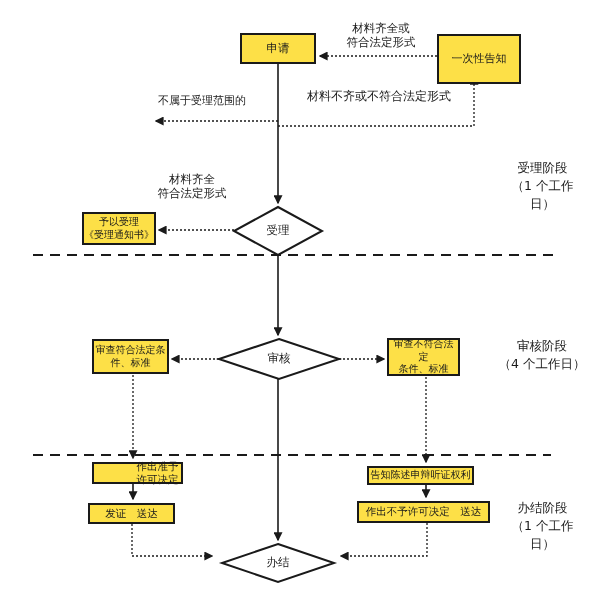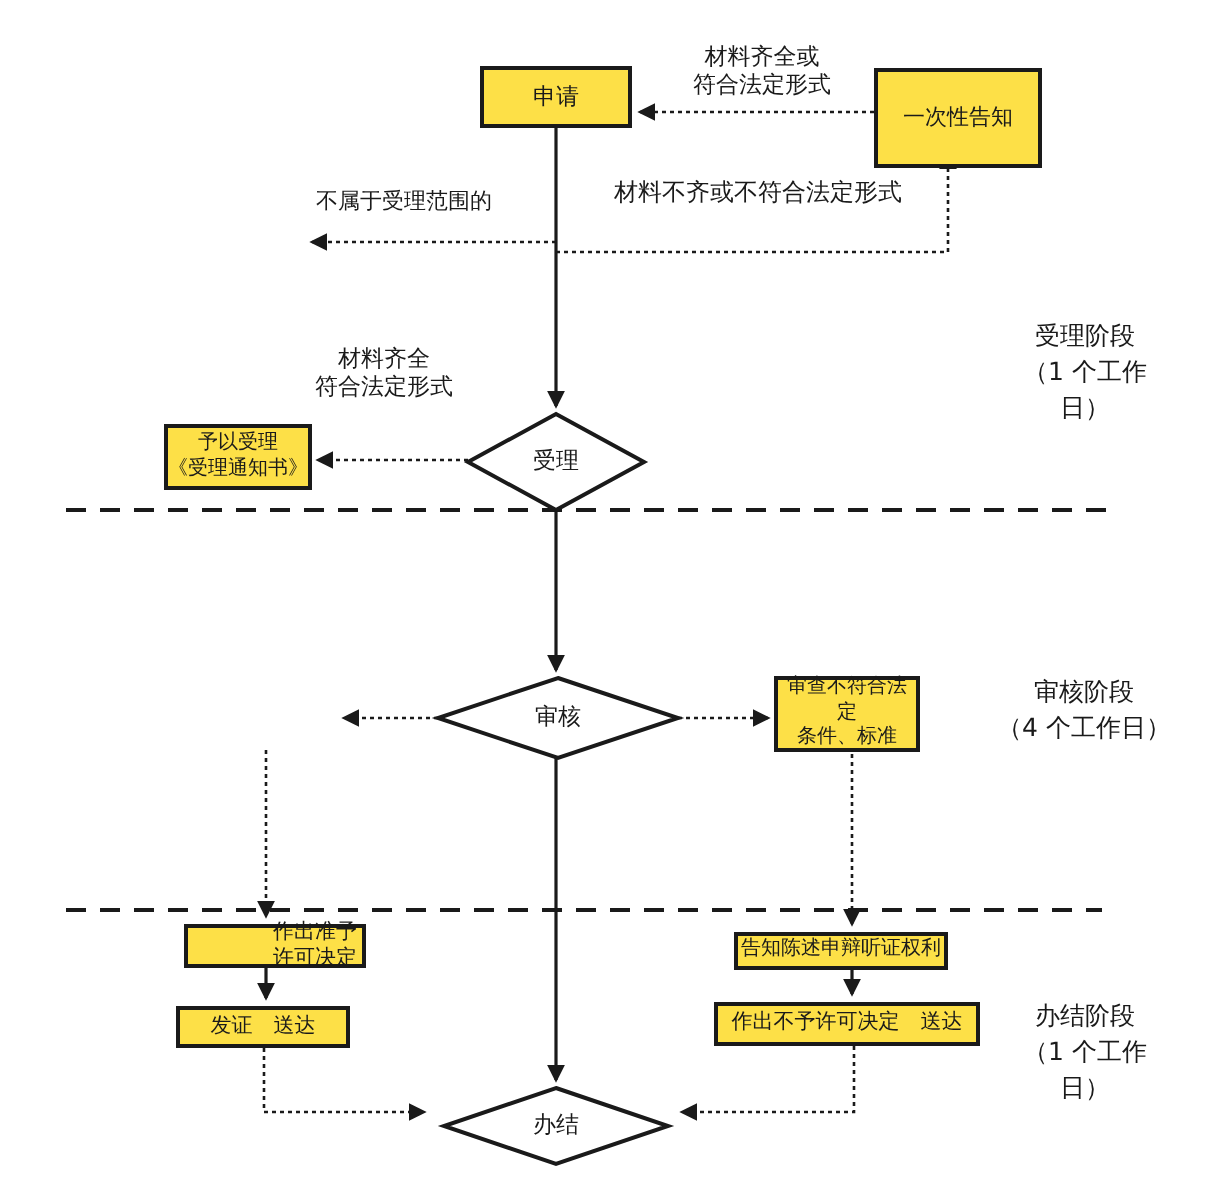--- a/index.html
+++ b/index.html
@@ -96,20 +96,22 @@
   </svg>
 
   <div class="node" style="left:240px;top:33px;width:76px;height:31px;font-size:11.5px;">申请</div>
 
   <div class="node" style="left:437px;top:34px;width:84px;height:50px;font-size:11px;">一次性告知</div>
 
 
   <div class="node" style="left:82px;top:212px;width:74px;height:33px;font-size:10px;">予以受理
 《受理通知书》</div>
 
+  <div class="node" style="left:92px;top:339px;width:77px;height:35px;font-size:10px;">审查符合法定条
+件、标准</div>
 
   <div class="node" style="left:387px;top:338px;width:73px;height:38px;font-size:10px;">审查不符合法定
 条件、标准</div>
 
   <div class="node" style="left:92px;top:462px;width:91px;height:22px;font-size:10.5px;padding-left:40px;">作出准予许可决定</div>
 
   <div class="node" style="left:88px;top:503px;width:87px;height:21px;font-size:10.5px;">发证　送达</div>
 
   <div class="node" style="left:367px;top:466px;width:107px;height:19px;font-size:10px;">告知陈述申辩听证权利</div>
 

